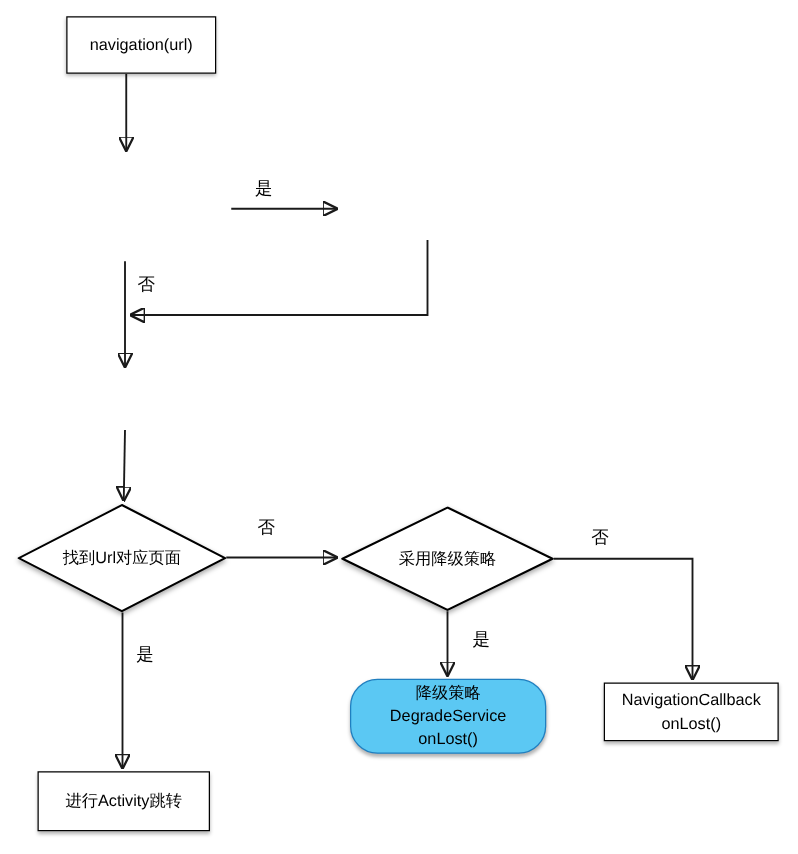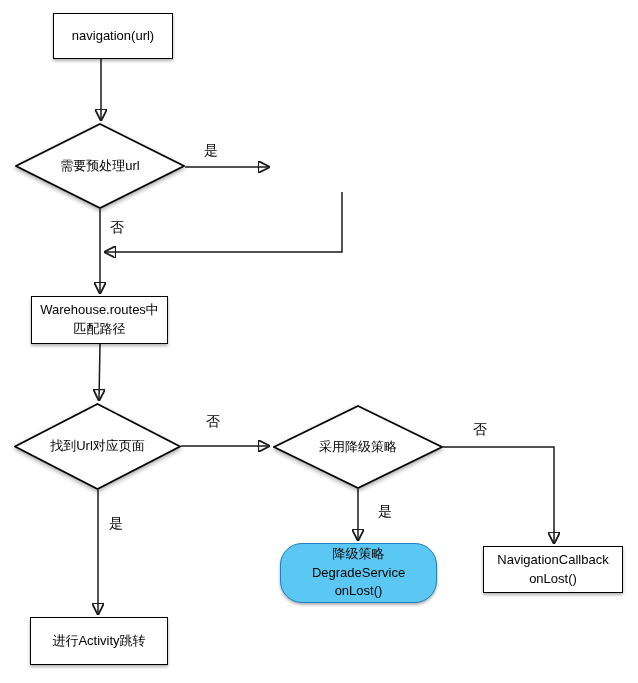--- a/index.html
+++ b/index.html
@@ -97,32 +97,22 @@
     <path d="M181,446 L269,446" marker-end="url(#arrow)"></path>
     <path d="M98,490 L98,614" marker-end="url(#arrow)"></path>
     <path d="M443,447 L554,447 L554,543" marker-end="url(#arrow)"></path>
     <path d="M358,489 L358,540" marker-end="url(#arrow)"></path>
   </svg>
 
   <div class="node rect" style="left:53px; top:13px; width:120px; height:46px;">
     <span class="label">navigation(url)</span>
   </div>
 
-  <div class="node diamond" style="left:15px; top:123px; width:170px; height:86px;">
-    <svg class="shape" viewBox="0 0 170 86" preserveAspectRatio="none">
-      <polygon points="85,1 169,43 85,85 1,43"></polygon>
-    </svg>
-    <span class="label">需要预处理url</span>
-  </div>
 
 
-  <div class="node rect" style="left:31px; top:296px; width:137px; height:48px;">
-    <span class="label">Warehouse.routes中
-匹配路径</span>
-  </div>
 
   <div class="node diamond" style="left:14px; top:403px; width:167px; height:87px;">
     <svg class="shape" viewBox="0 0 167 87" preserveAspectRatio="none">
       <polygon points="83.5,1 166,43.5 83.5,86 1,43.5"></polygon>
     </svg>
     <span class="label">找到Url对应页面</span>
   </div>
 
   <div class="node diamond" style="left:273px; top:405px; width:170px; height:84px;">
     <svg class="shape" viewBox="0 0 170 84" preserveAspectRatio="none">

